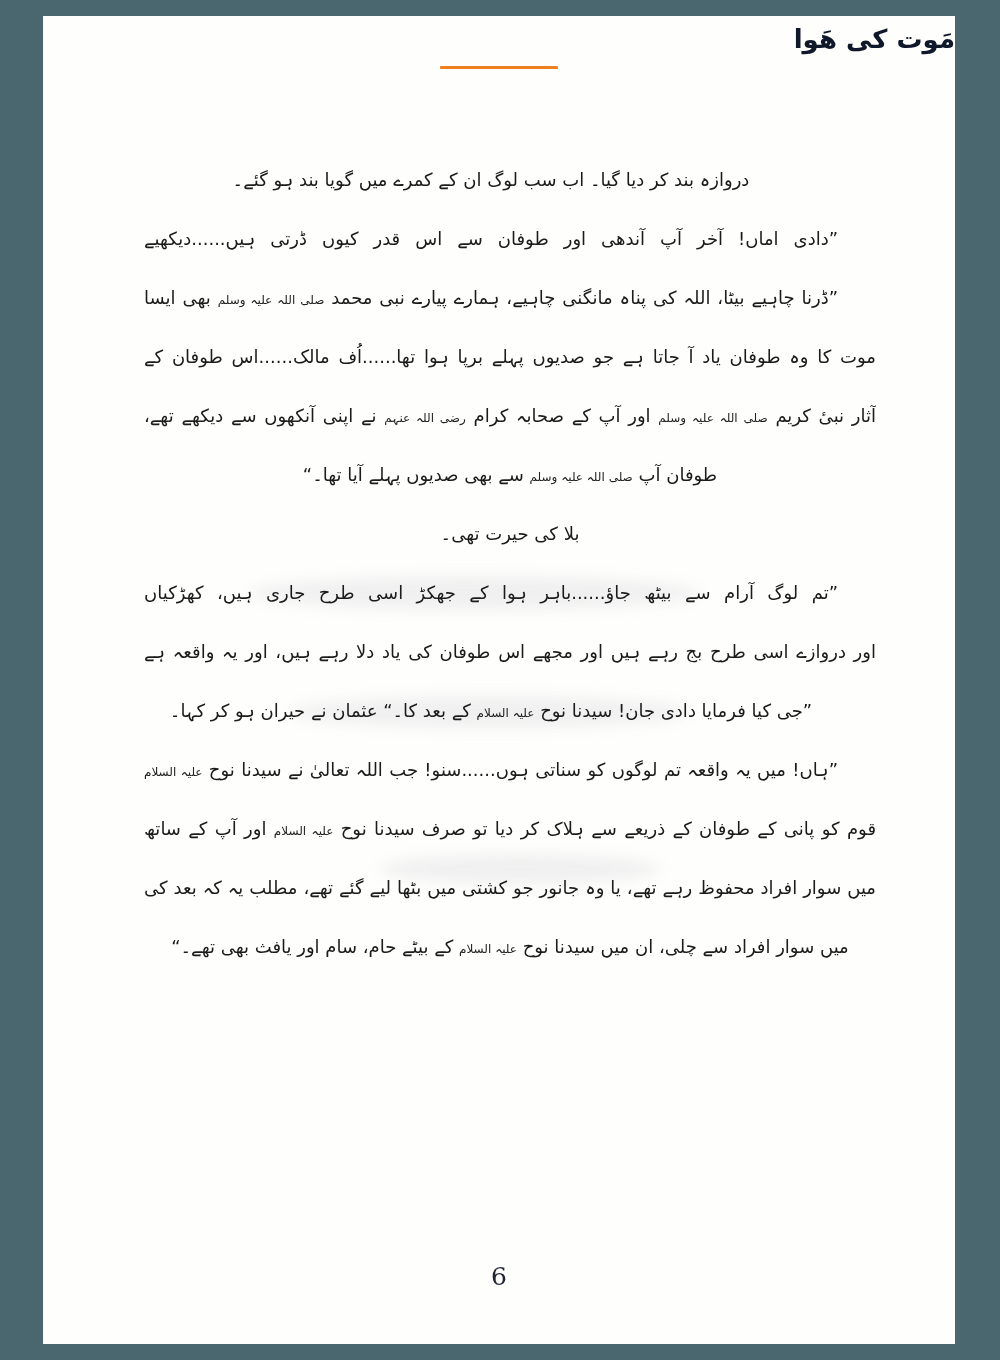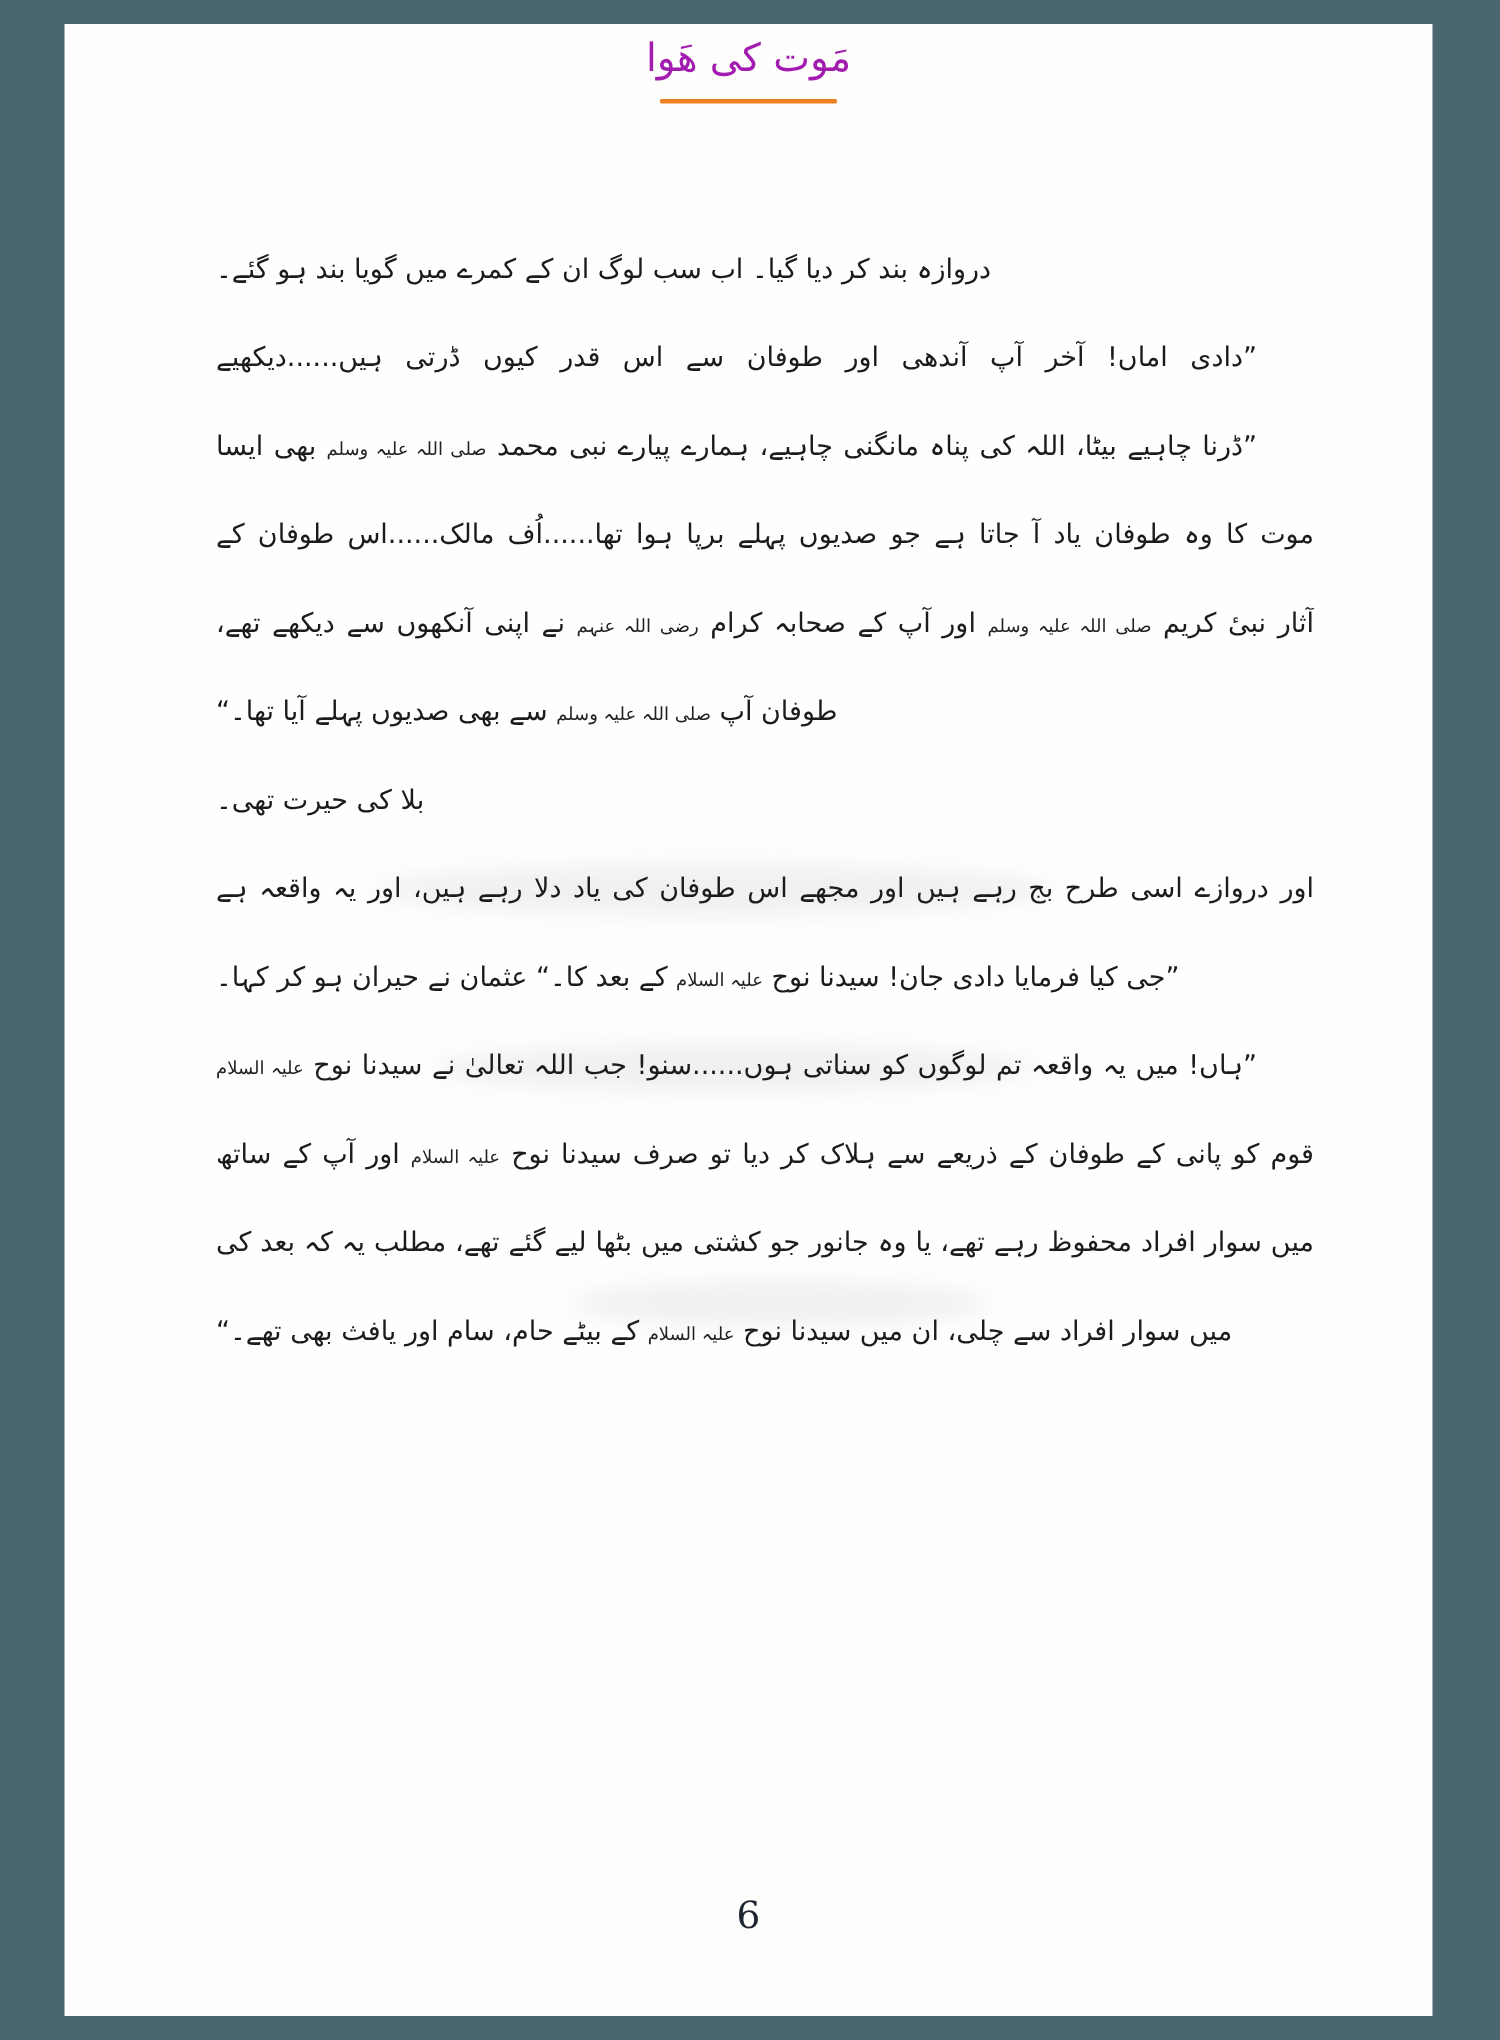--- a/index.html
+++ b/index.html
@@ -23,25 +23,25 @@
     top: 16px;
     width: 912px;
     height: 1328px;
     background: #fefefd;
   }
   .title {
     position: absolute;
     top: 8px;
     left: 0;
     width: 100%;
-    text-align: center;
+    text-align: right;
     direction: rtl;
     font-size: 26px;
-    font-weight: normal;
-    color: #a21caf;
+    font-weight: bold;
+    color: #0f172a;
     letter-spacing: 0.5px;
   }
   .title-underline {
     position: absolute;
     top: 50px;
     left: 397px;  
     width: 118px;
     height: 3px;
     background: #ee8022;
     border-radius: 1px;
@@ -51,21 +51,21 @@
     top: 134px;
     left: 101px;
     width: 732px;
     direction: rtl;
   }
   .line {
     height: 59px;
     line-height: 59px;
     font-size: 18px;
     color: #1b1b1b;
-    text-align: left;
+    text-align: center;
     overflow: hidden;
     white-space: normal;
   }
   .line.justify {
     text-align: justify;
     text-align-last: justify;
     -moz-text-align-last: justify;
   }
   .line.indent {
     padding-right: 38px;
@@ -109,20 +109,21 @@
     <div class="smudge s3"></div>
 
     <div class="text-block" id="lines-host">
         <div class="line indent"><span>دروازہ بند کر دیا گیا۔ اب سب لوگ ان کے کمرے میں گویا بند ہو گئے۔</span></div>
         <div class="line indent justify"><span>”دادی اماں! آخر آپ آندھی اور طوفان سے اس قدر کیوں ڈرتی ہیں......دیکھیے</span></div>
         <div class="line indent justify"><span>”ڈرنا چاہیے بیٹا، اللہ کی پناہ مانگنی چاہیے، ہمارے پیارے نبی محمد </span><span class="hon">صلی اللہ علیہ وسلم</span><span> بھی ایسا ہی کیا</span></div>
         <div class="line justify"><span>موت کا وہ طوفان یاد آ جاتا ہے جو صدیوں پہلے برپا ہوا تھا......اُف مالک......اس طوفان کے</span></div>
         <div class="line justify"><span>آثار نبیٔ کریم </span><span class="hon">صلی اللہ علیہ وسلم</span><span> اور آپ کے صحابہ کرام </span><span class="hon">رضی اللہ عنہم</span><span> نے اپنی آنکھوں سے دیکھے تھے، اگرچہ وہ</span></div>
         <div class="line"><span>طوفان آپ </span><span class="hon">صلی اللہ علیہ وسلم</span><span> سے بھی صدیوں پہلے آیا تھا۔“</span></div>
         <div class="line"><span>بلا کی حیرت تھی۔</span></div>
+        <div class="line indent justify"><span>”تم لوگ آرام سے بیٹھ جاؤ......باہر ہوا کے جھکڑ اسی طرح جاری ہیں، کھڑکیاں</span></div>
         <div class="line justify"><span>اور دروازے اسی طرح بج رہے ہیں اور مجھے اس طوفان کی یاد دلا رہے ہیں، اور یہ واقعہ ہے</span></div>
         <div class="line indent"><span>”جی کیا فرمایا دادی جان! سیدنا نوح </span><span class="hon">علیہ السلام</span><span> کے بعد کا۔“ عثمان نے حیران ہو کر کہا۔</span></div>
         <div class="line indent justify"><span>”ہاں! میں یہ واقعہ تم لوگوں کو سناتی ہوں......سنو! جب اللہ تعالیٰ نے سیدنا نوح </span><span class="hon">علیہ السلام</span></div>
         <div class="line justify"><span>قوم کو پانی کے طوفان کے ذریعے سے ہلاک کر دیا تو صرف سیدنا نوح </span><span class="hon">علیہ السلام</span><span> اور آپ کے ساتھ کشتی</span></div>
         <div class="line justify"><span>میں سوار افراد محفوظ رہے تھے، یا وہ جانور جو کشتی میں بٹھا لیے گئے تھے، مطلب یہ کہ بعد کی نسل کشتی</span></div>
         <div class="line"><span>میں سوار افراد سے چلی، ان میں سیدنا نوح </span><span class="hon">علیہ السلام</span><span> کے بیٹے حام، سام اور یافث بھی تھے۔“</span></div>
       </div>
 
     <div class="page-number">6</div>
 

